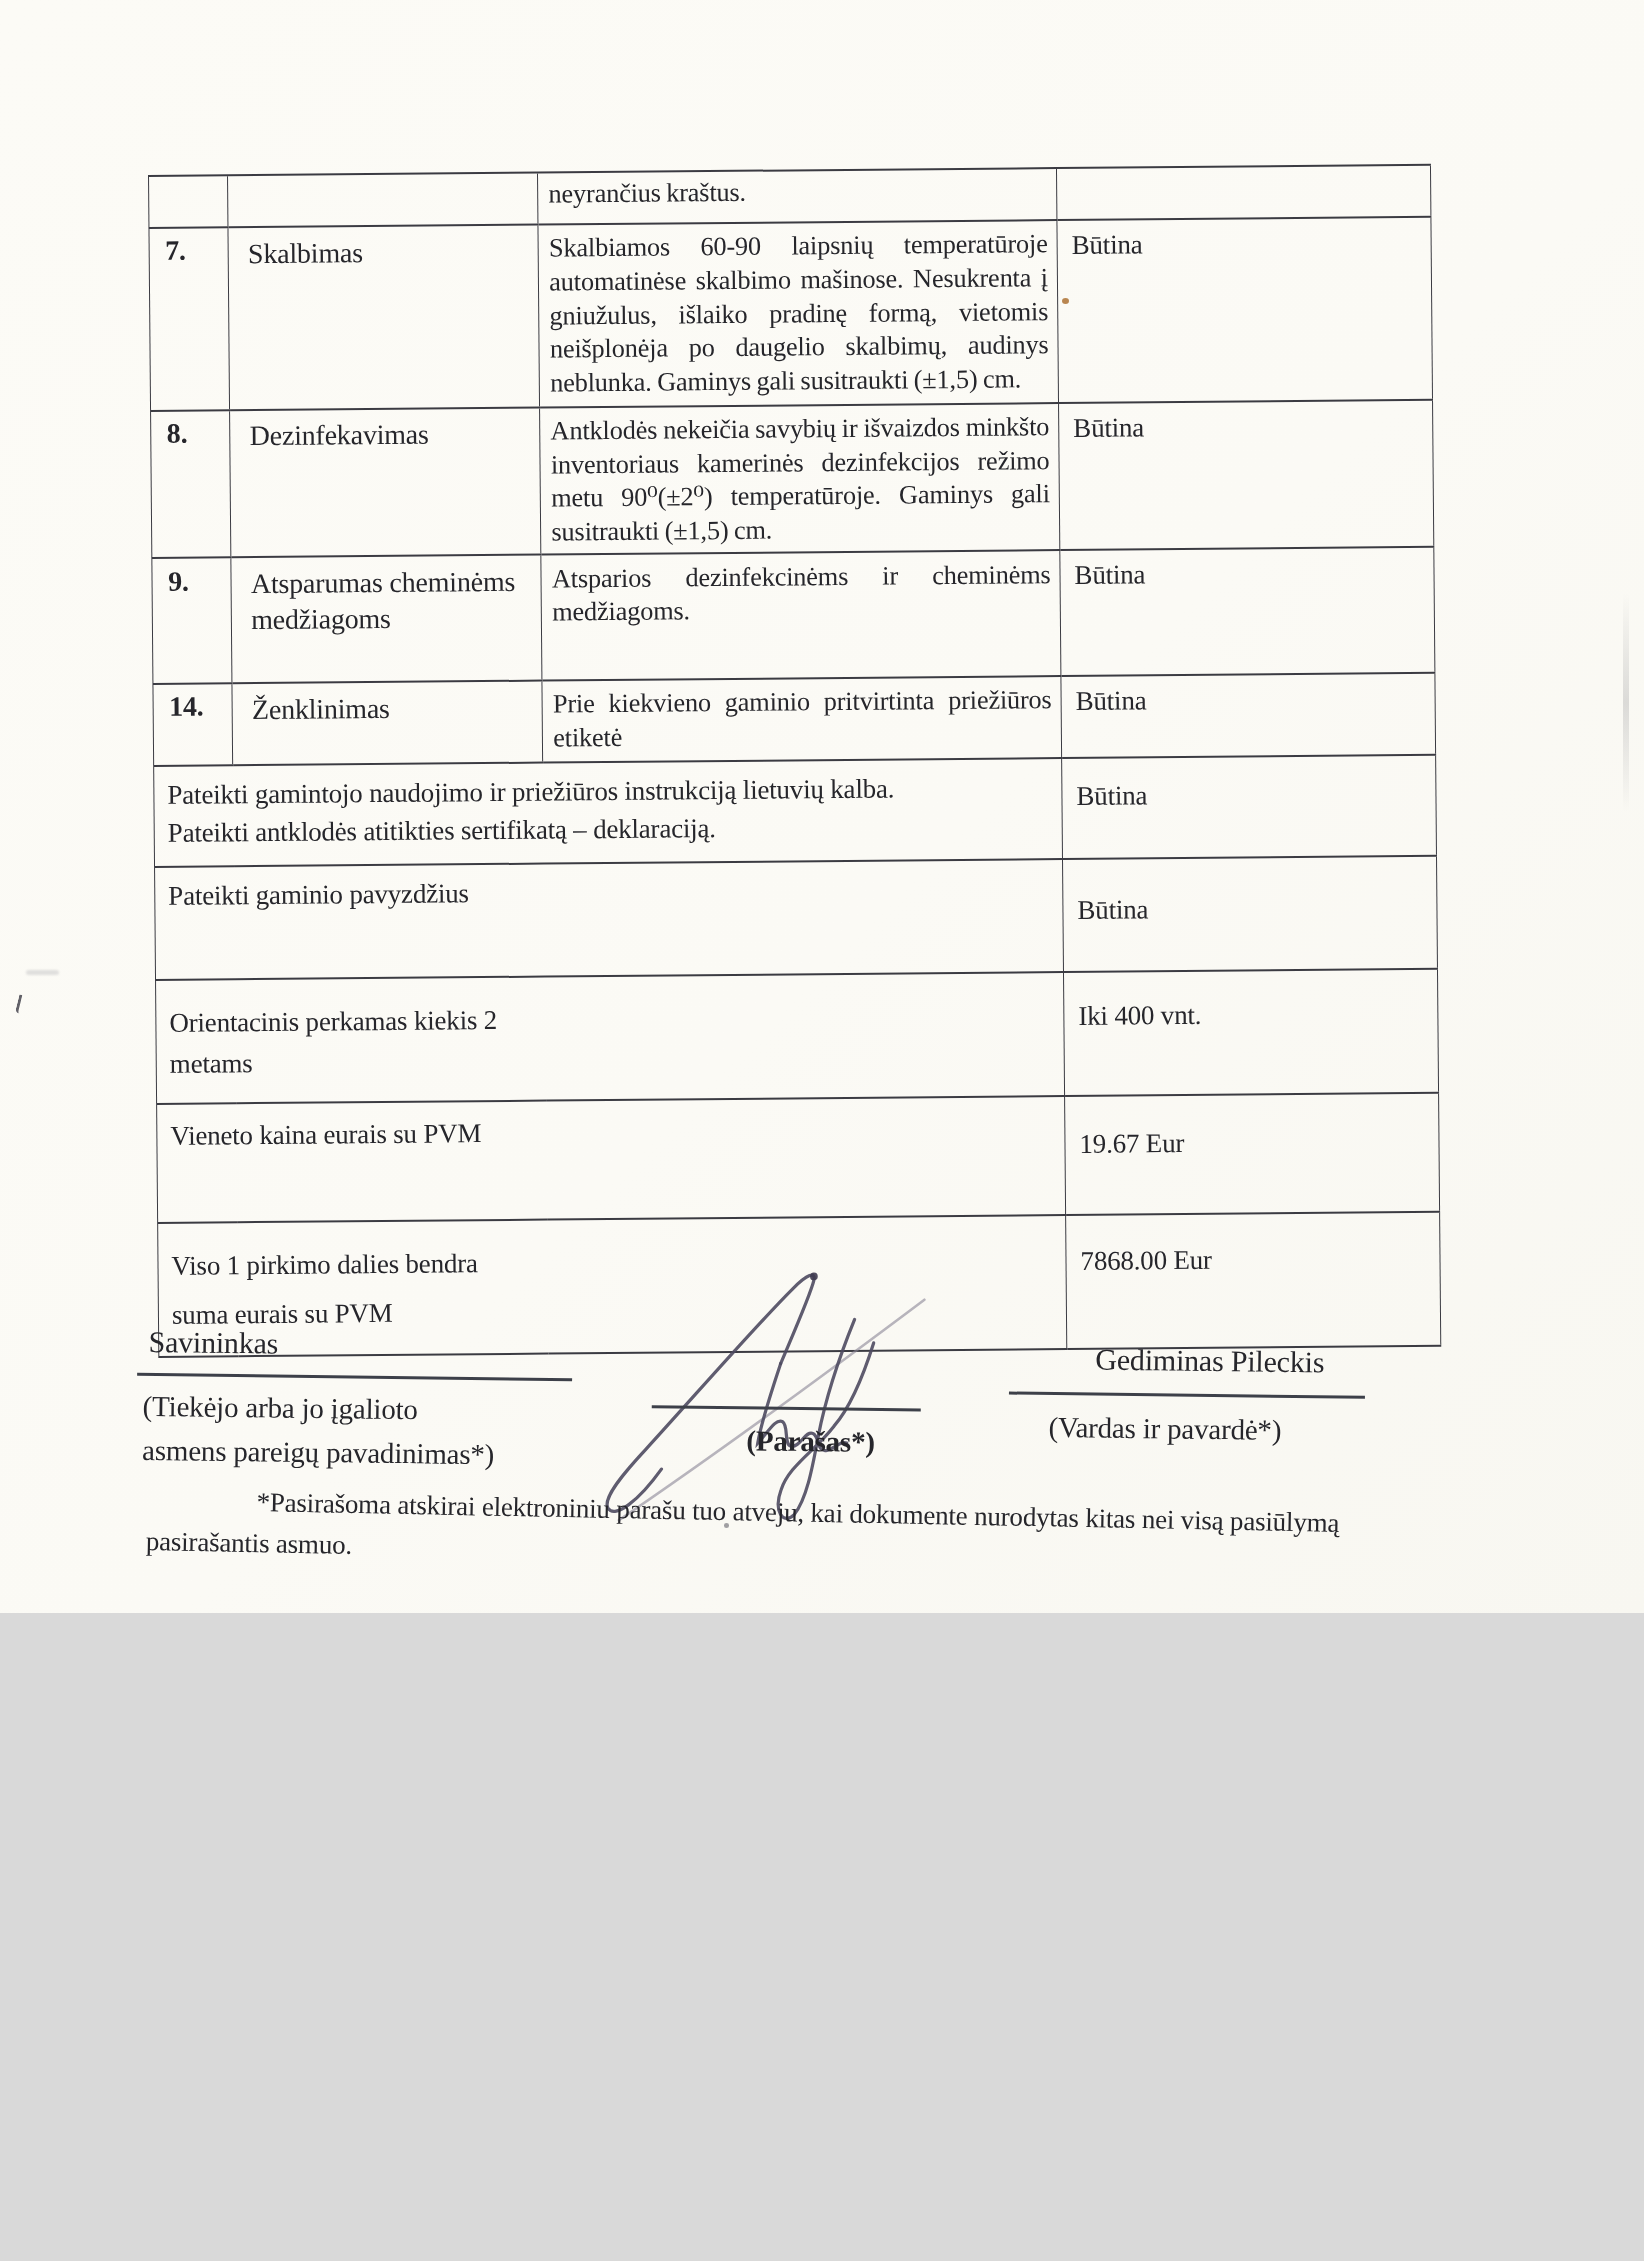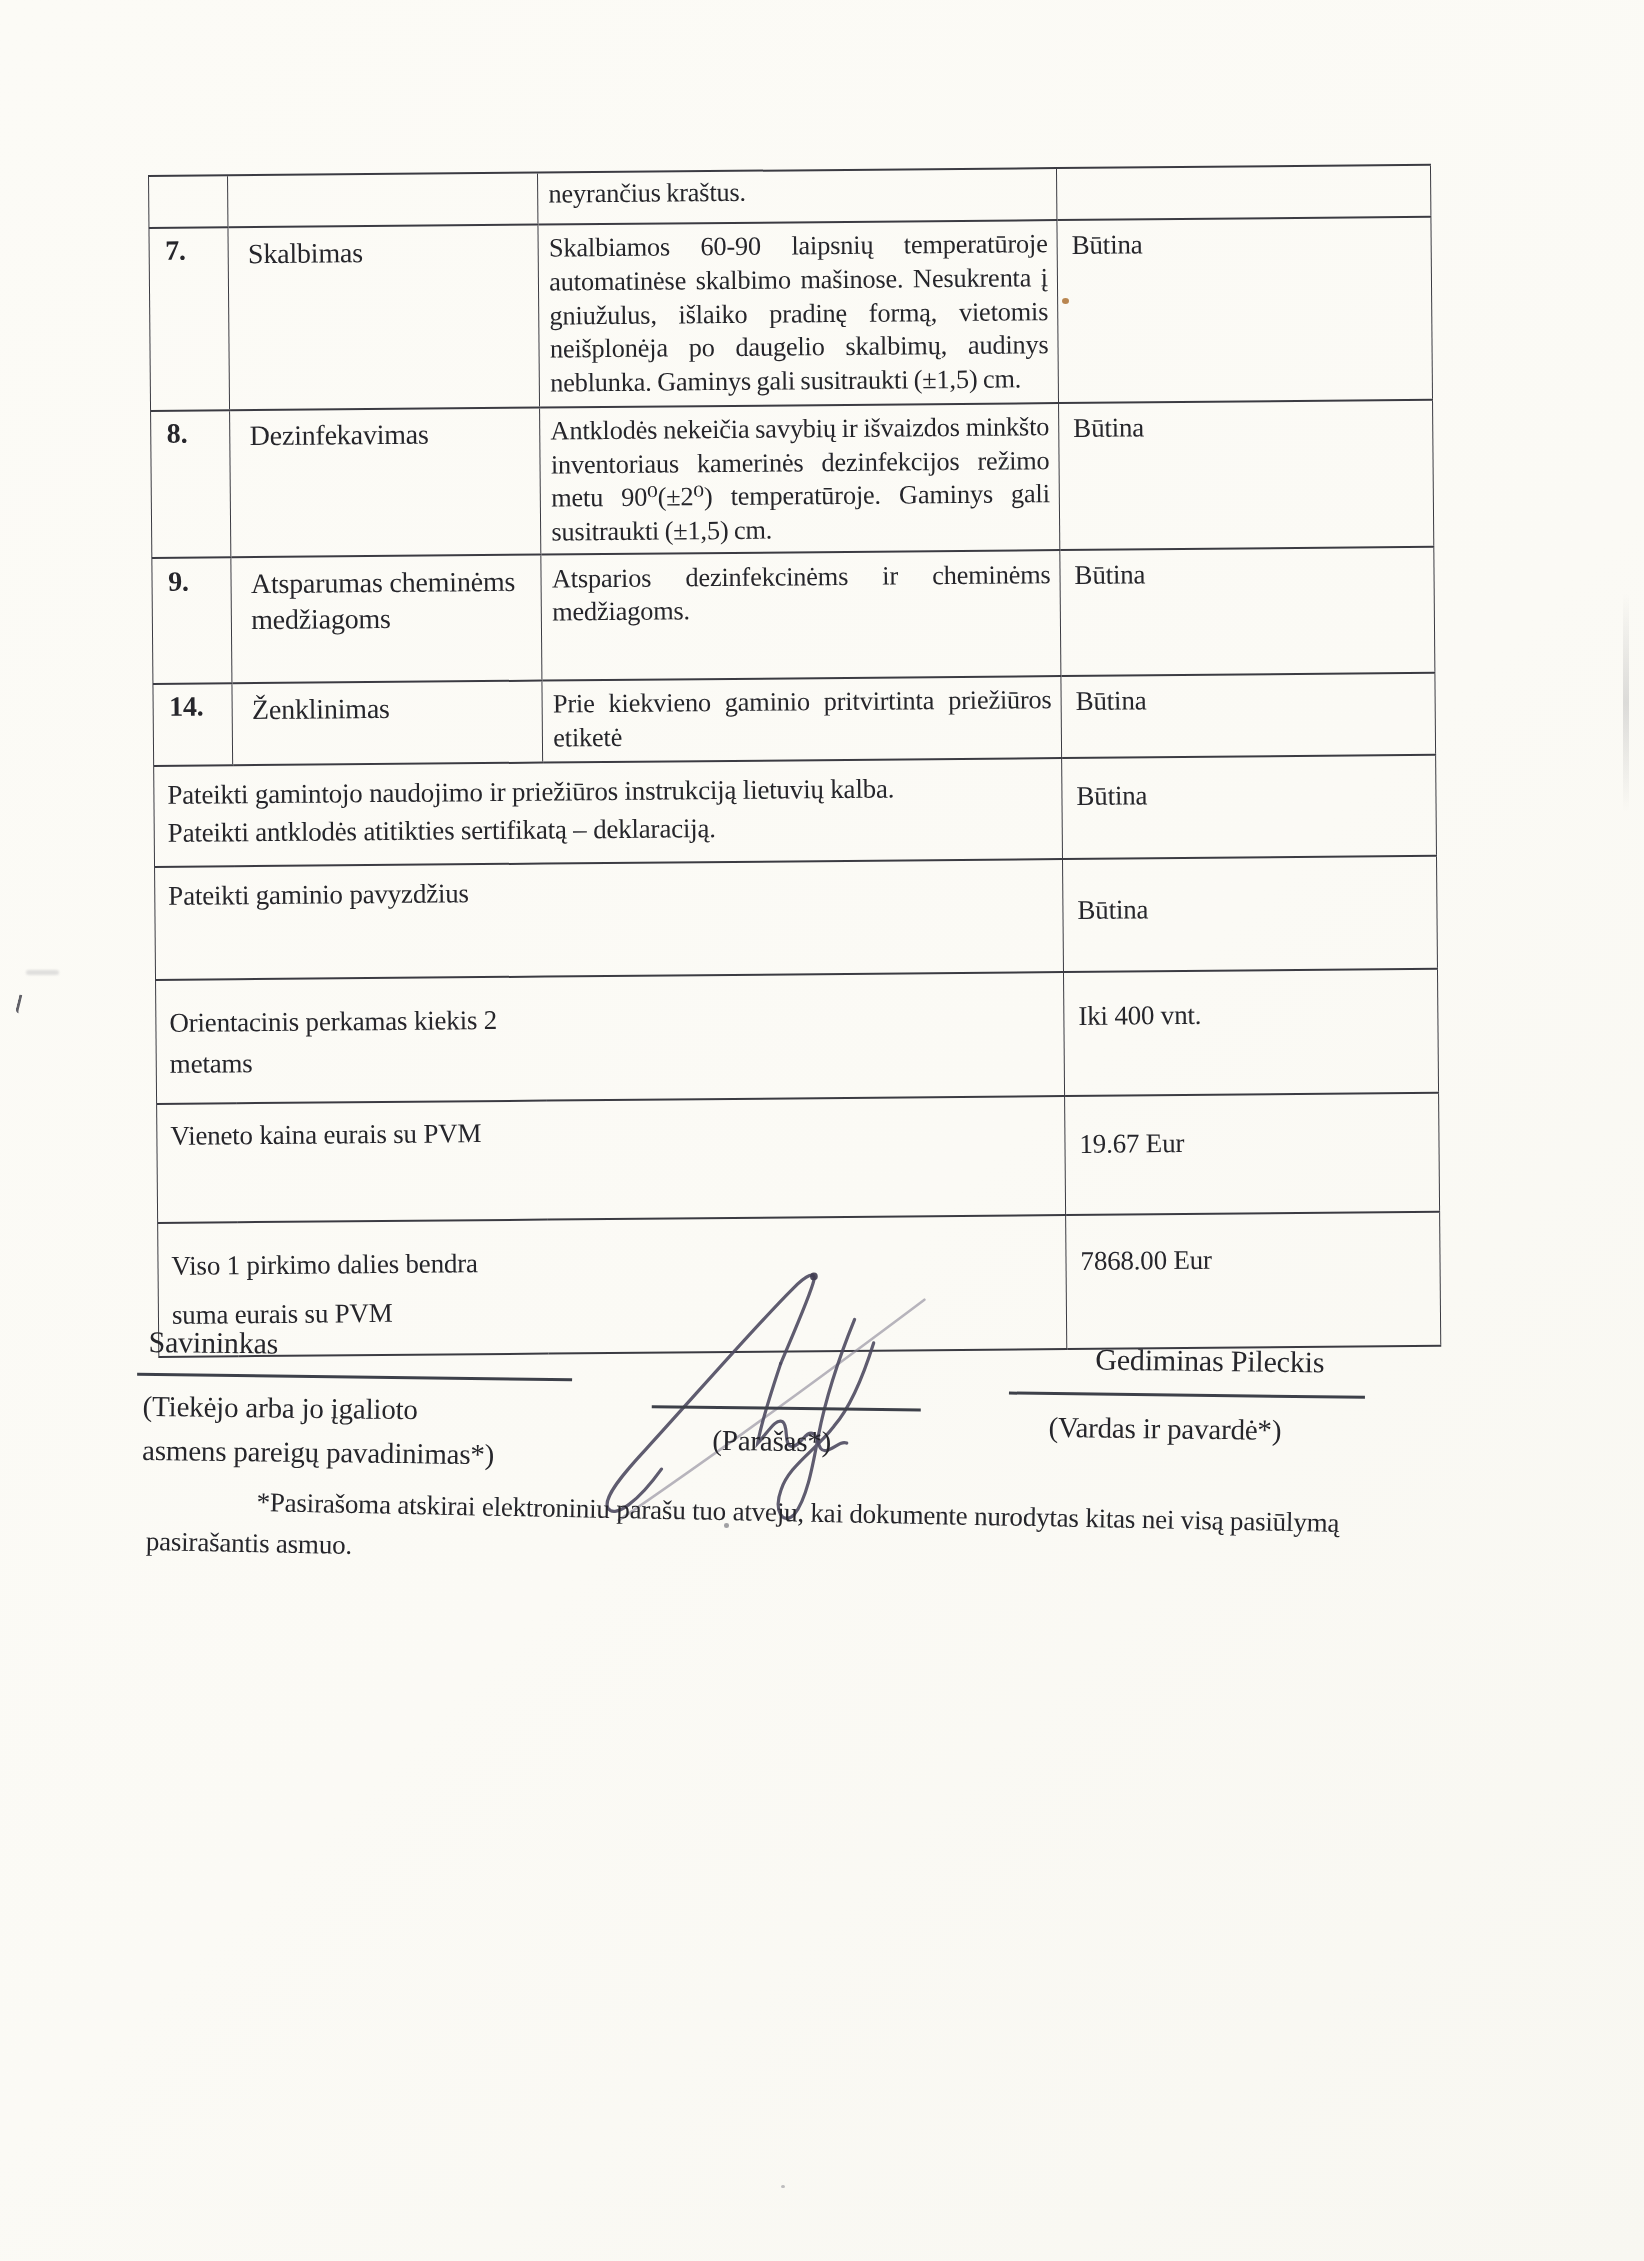--- a/index.html
+++ b/index.html
@@ -1,17 +1,17 @@
 <!DOCTYPE html>
 <html lang="lt" style="font-size:10.3px"><head>
 <meta charset="utf-8">
 <style>
   html,body{margin:0;padding:0;background:#d9d9d9;}
   .page{
-    position:relative; width:1644px; height:2261px; overflow:hidden;
+    position:relative; width:1644px; height:1613px; overflow:hidden;
     background:linear-gradient(135deg,#fcfbf6 0%,#fbfaf5 55%,#f8f7f1 100%);
     font-family:"Liberation Serif","DejaVu Serif",serif;
     color:#26262b; letter-spacing:-0.2px;
   }
 
   
   .table-wrap{
     position:absolute; left:148px; top:175px; width:1282px;
     transform:rotate(-0.5deg); transform-origin:0 0;
   }
@@ -47,21 +47,21 @@
   .sig{ position:absolute; left:0; top:0; width:1644px; height:2261px;
         transform:rotate(0.7deg); transform-origin:148px 1385px; pointer-events:none; }
   .sig > *{ position:absolute; }
   .sig-title{ font-size:30px; }
   .sig-caption{ font-size:29px; line-height:1.5; white-space:pre; }
   .rule{ height:2.6px; background:#3d4049; }
   .sav-label{ left:148px; top:1325px; }
   .sav-line { left:137px; top:1373px; width:435px; }
   .sav-sub  { left:143px; top:1385px; }
   .par-line { left:652px; top:1399px; width:269px; }
-  .par-label{ left:713px; top:1412px; }
+  .par-label{ left:747px; top:1412px;font-weight:bold; }
   .ged-label{ left:1095px; top:1331px; }
   .ged-line { left:1009px; top:1381px; width:356px; }
   .ged-sub  { left:1049px; top:1395px; }
   .sig-svg  { left:601px; top:1249px; }
 
   
   .footnote{ position:absolute; left:147px; top:1480px; font-size:27px;
              line-height:1.5; transform:rotate(1.1deg); transform-origin:0 0; }
   .footnote .fl{ display:block; white-space:nowrap; }
   .footnote .fl1{ padding-left:110px; }

